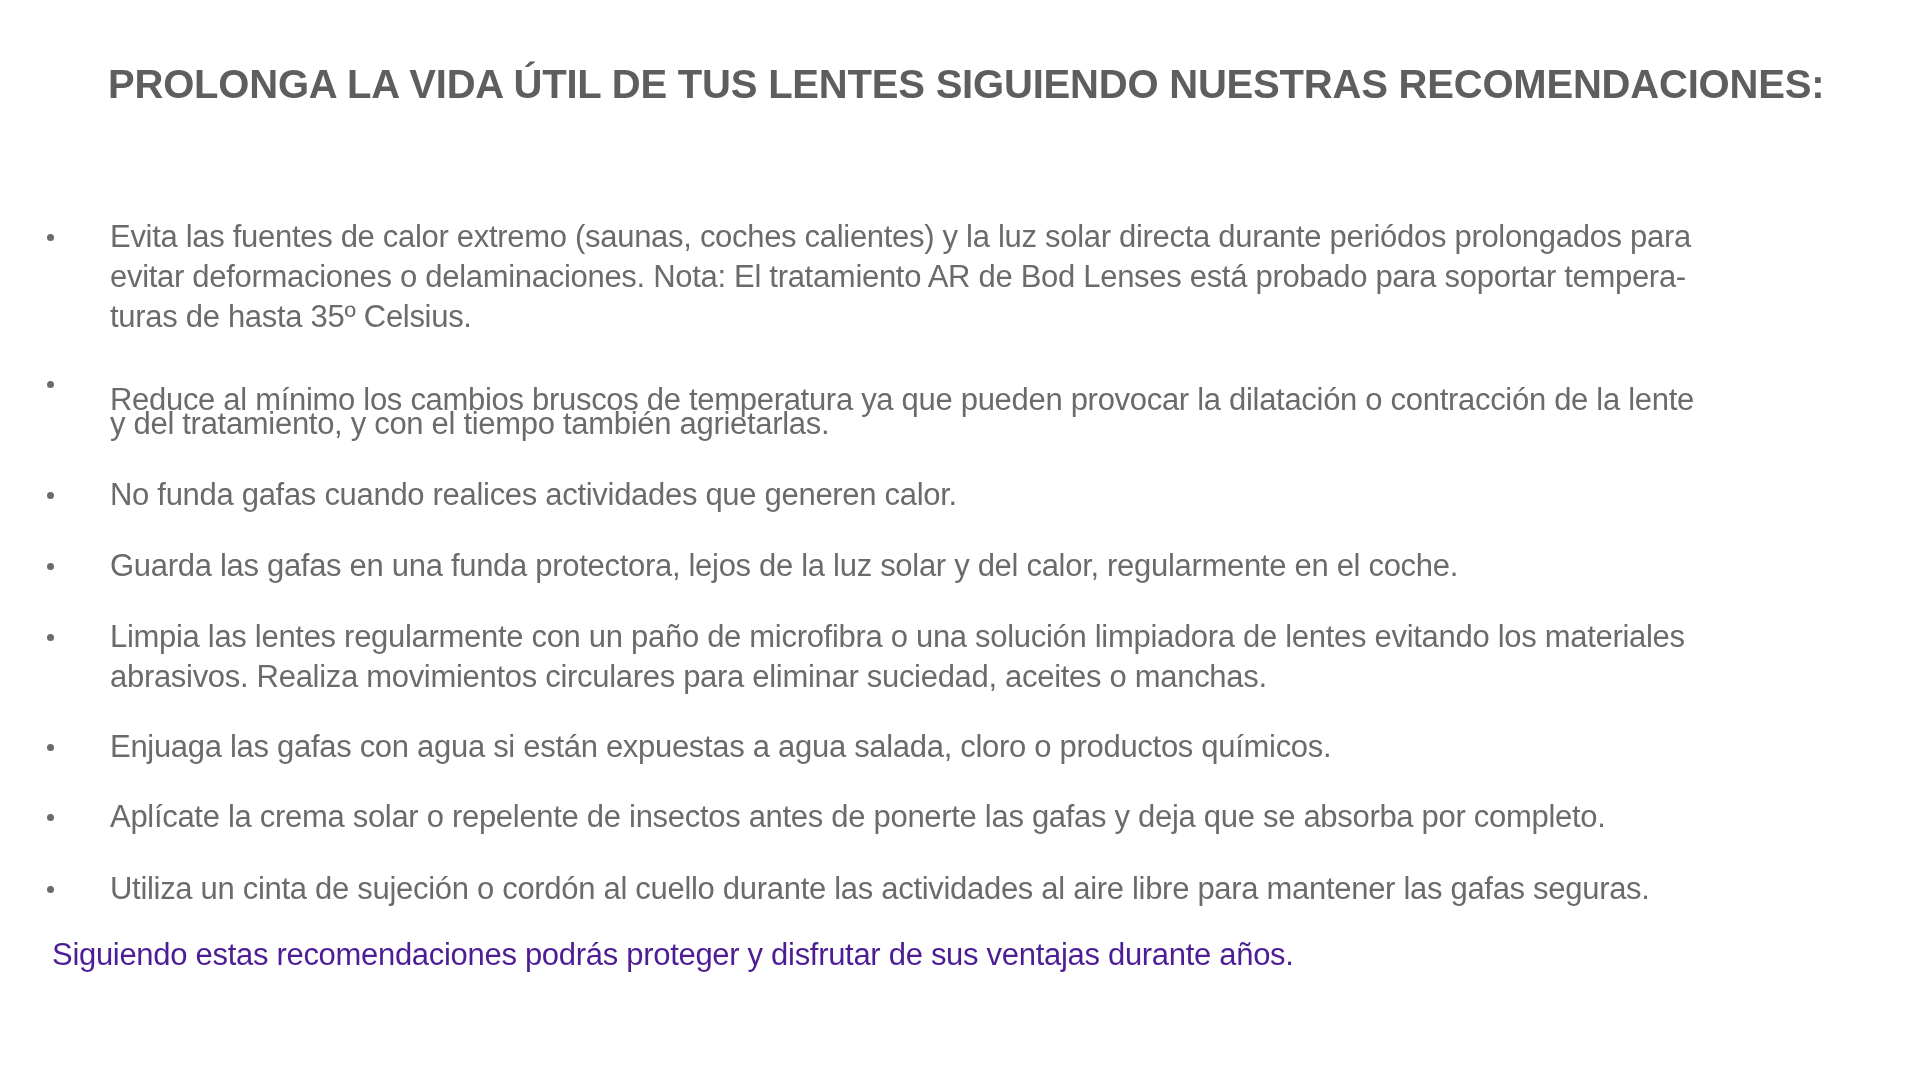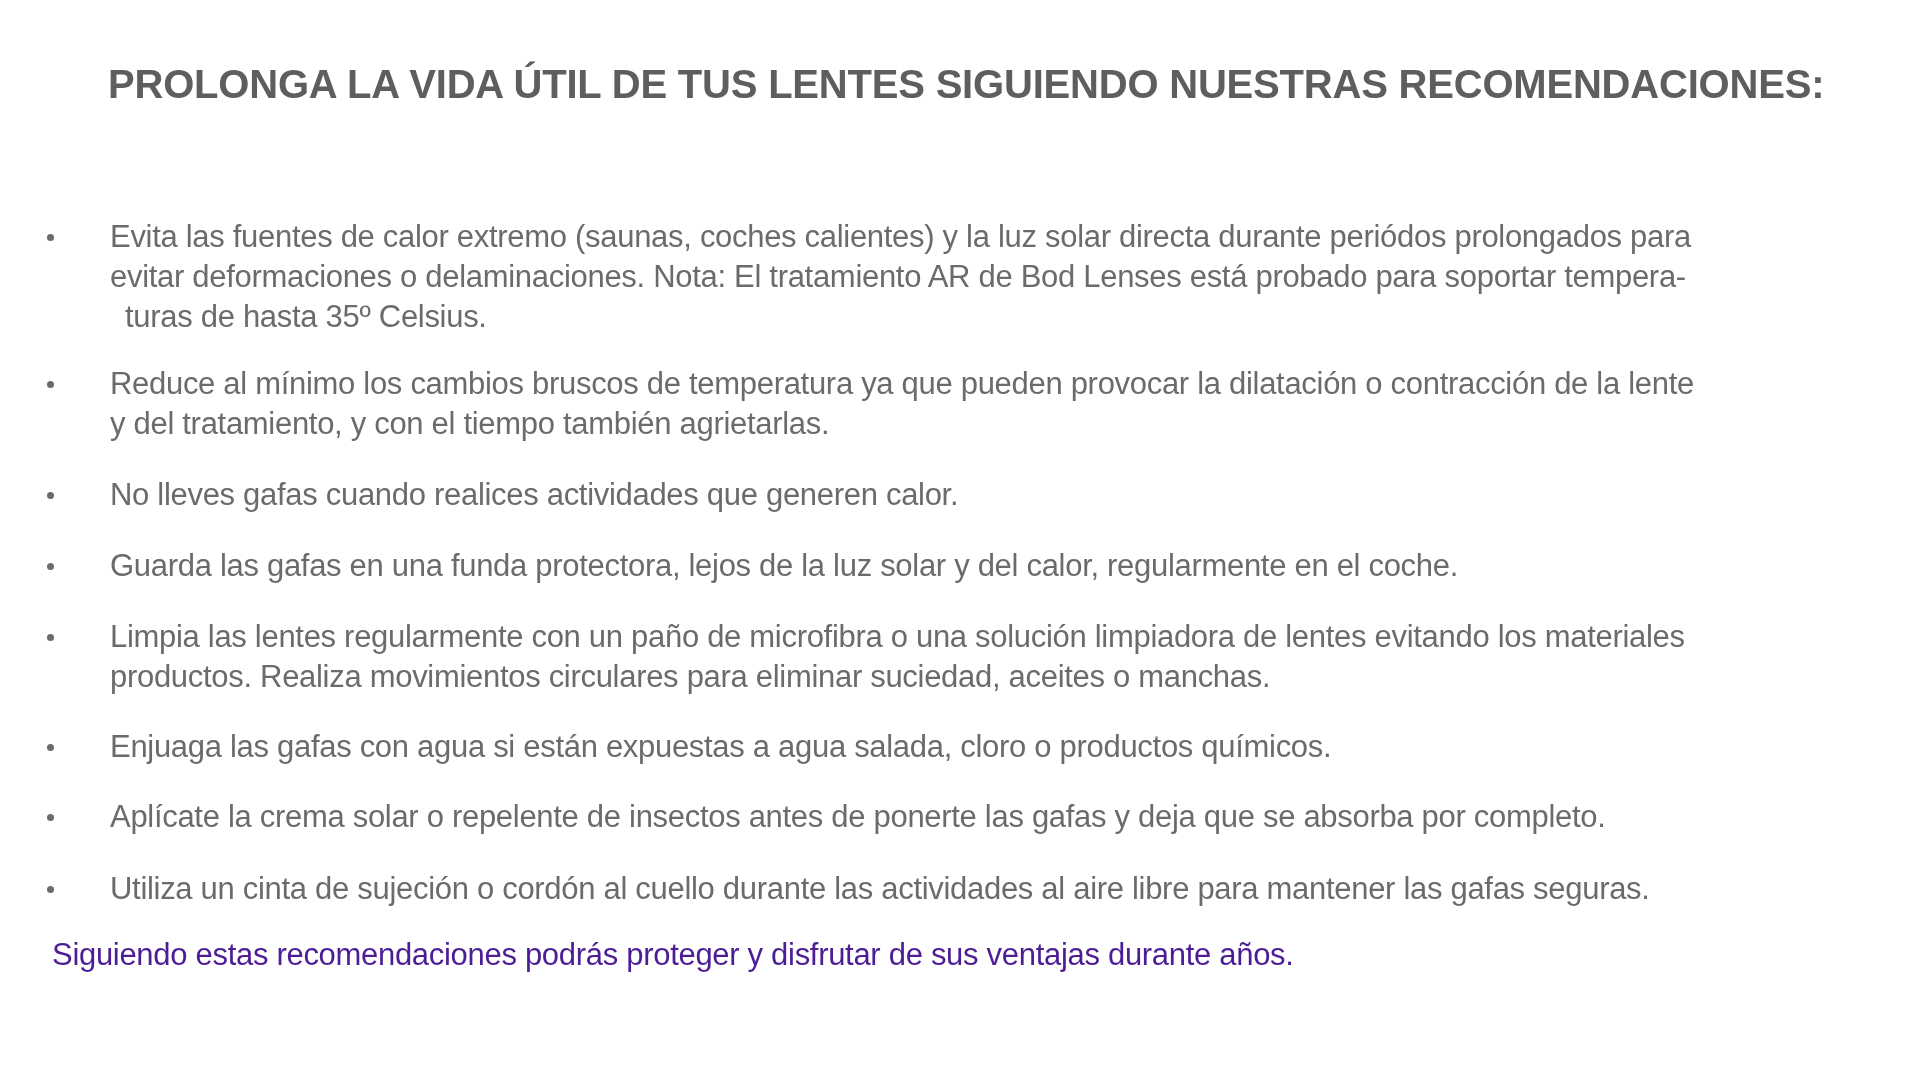--- a/index.html
+++ b/index.html
@@ -76,43 +76,43 @@
 <div>
 
   <h1 class="title" style="margin:0;text-align:right;">PROLONGA LA VIDA ÚTIL DE TUS LENTES SIGUIENDO NUESTRAS RECOMENDACIONES:</h1>
 
   <ul class="list">
 
     <li class="bullet-item" style="top:217px;">
       <span class="bullet-dot" style="top:17px;"></span>
       <span class="line" style="top:0px;">Evita las fuentes de calor extremo (saunas, coches calientes) y la luz solar directa durante periódos prolongados para</span>
       <span class="line" style="top:40px;">evitar deformaciones o delaminaciones. Nota: El tratamiento AR de Bod Lenses está probado para soportar tempera-</span>
-      <span class="line" style="top:80px;margin-left:15px;">turas de hasta 35º Celsius.</span>
+      <span class="line" style="top:80px;">turas de hasta 35º Celsius.</span>
     </li>
 
     <li class="bullet-item" style="top:364px;">
       <span class="bullet-dot" style="top:17px;"></span>
-      <span class="line" style="top:0px;">Reduce al mínimo los cambios bruscos de temperatura ya que pueden provocar la dilatación o contracción de la lente</span>
+      <span class="line" style="top:16px;">Reduce al mínimo los cambios bruscos de temperatura ya que pueden provocar la dilatación o contracción de la lente</span>
       <span class="line" style="top:40px;">y del tratamiento, y con el tiempo también agrietarlas.</span>
     </li>
 
     <li class="bullet-item" style="top:475px;">
       <span class="bullet-dot" style="top:17px;"></span>
-      <span class="line" style="top:0px;">No lleves gafas cuando realices actividades que generen calor.</span>
+      <span class="line" style="top:0px;">No funda gafas cuando realices actividades que generen calor.</span>
     </li>
 
     <li class="bullet-item" style="top:546px;">
       <span class="bullet-dot" style="top:17px;"></span>
       <span class="line" style="top:0px;">Guarda las gafas en una funda protectora, lejos de la luz solar y del calor, regularmente en el coche.</span>
     </li>
 
     <li class="bullet-item" style="top:617px;">
       <span class="bullet-dot" style="top:17px;"></span>
       <span class="line" style="top:0px;text-align:center;">Limpia las lentes regularmente con un paño de microfibra o una solución limpiadora de lentes evitando los materiales</span>
-      <span class="line" style="top:40px;">productos. Realiza movimientos circulares para eliminar suciedad, aceites o manchas.</span>
+      <span class="line" style="top:40px;">abrasivos. Realiza movimientos circulares para eliminar suciedad, aceites o manchas.</span>
     </li>
 
     <li class="bullet-item" style="top:727px;">
       <span class="bullet-dot" style="top:17px;"></span>
       <span class="line" style="top:0px;">Enjuaga las gafas con agua si están expuestas a agua salada, cloro o productos químicos.</span>
     </li>
 
     <li class="bullet-item" style="top:797px;">
       <span class="bullet-dot" style="top:17px;"></span>
       <span class="line" style="top:0px;">Aplícate la crema solar o repelente de insectos antes de ponerte las gafas y deja que se absorba por completo.</span>

